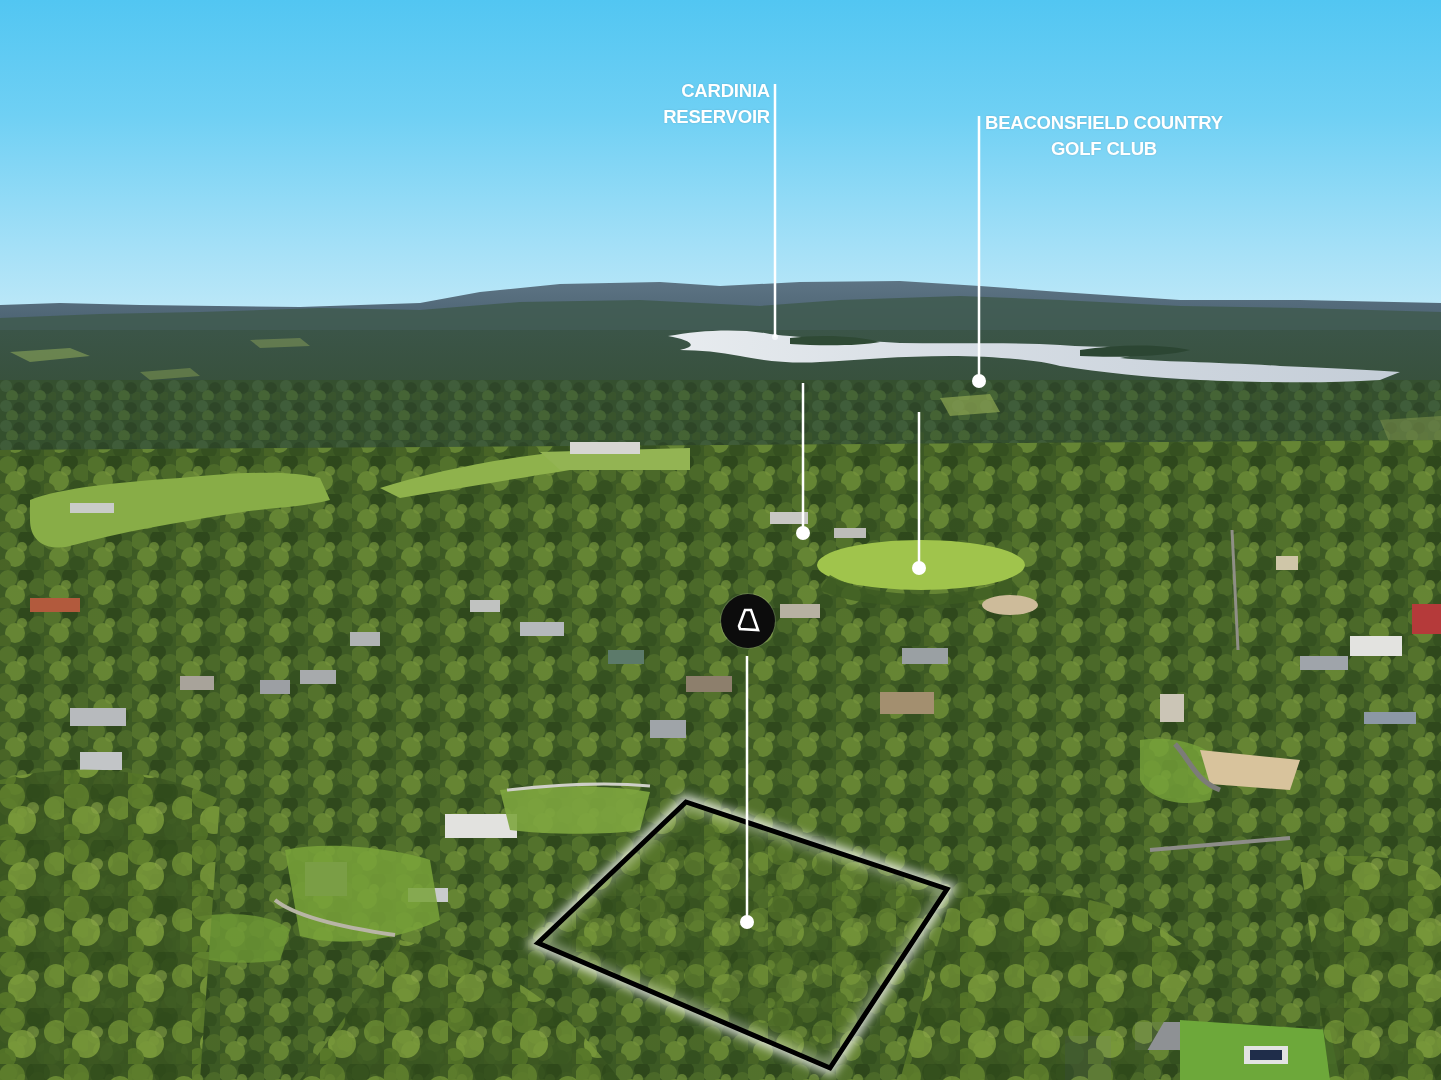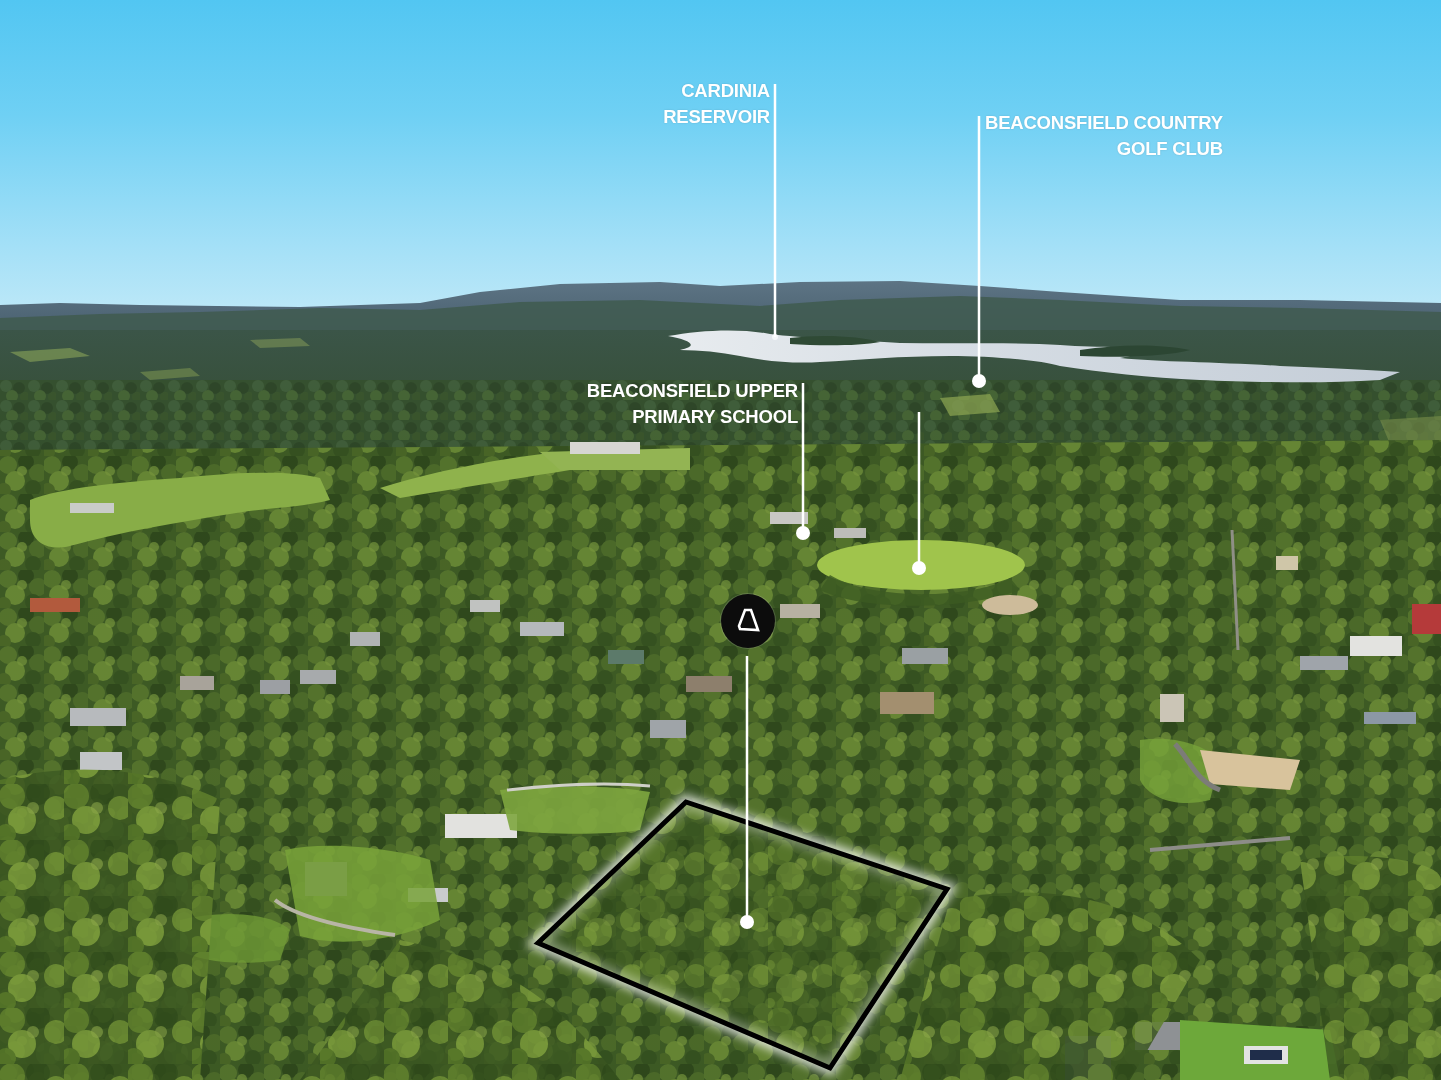--- a/index.html
+++ b/index.html
@@ -12,21 +12,21 @@
     svg.land { position: absolute; left: 0; top: 0; }
     .label {
       position: absolute; color: #ffffff; font-weight: 700; font-size: 18.5px;
       line-height: 26px; letter-spacing: -0.2px; text-transform: uppercase;
       font-family: "Liberation Sans", sans-serif;
       text-shadow: 0 0 2px rgba(0,0,0,0.15);
       white-space: nowrap;
     }
     .label .line { display: block; }
     .label.right { text-align: right; }
-    .label.left { text-align: right; }
+    .label.left { text-align: center; }
     .logo-pin {
       position: absolute; left: 721px; top: 594px; width: 54px; height: 54px;
       border-radius: 50%; background: #0c0c0c;
       box-shadow: 0 0 0 1px rgba(255,255,255,0.15);
       display: flex; align-items: center; justify-content: center;
     }
   </style>
 </head>
 <body>
 
@@ -192,24 +192,20 @@
   <div class="label right" style="right: 671px; top: 78px;">
     <span class="line">CARDINIA</span>
     <span class="line">RESERVOIR</span>
   </div>
 
   <div class="label left" style="left: 985px; top: 110px;">
     <span class="line">BEACONSFIELD COUNTRY</span>
     <span class="line">GOLF CLUB</span>
   </div>
 
-  <div class="label right" style="right: 643px; top: 378px;">
-    <span class="line">BEACONSFIELD UPPER</span>
-    <span class="line">PRIMARY SCHOOL</span>
-  </div>
 
 
   <div class="logo-pin">
     <svg width="28" height="28" viewBox="0 0 28 28">
       <path d="M11 3 L17 3 L24 23 L6 22 L5 19 Z" fill="none" stroke="#ffffff" stroke-width="2.6" stroke-linejoin="miter"></path>
     </svg>
   </div>
 </div>
 
 </body></html>

